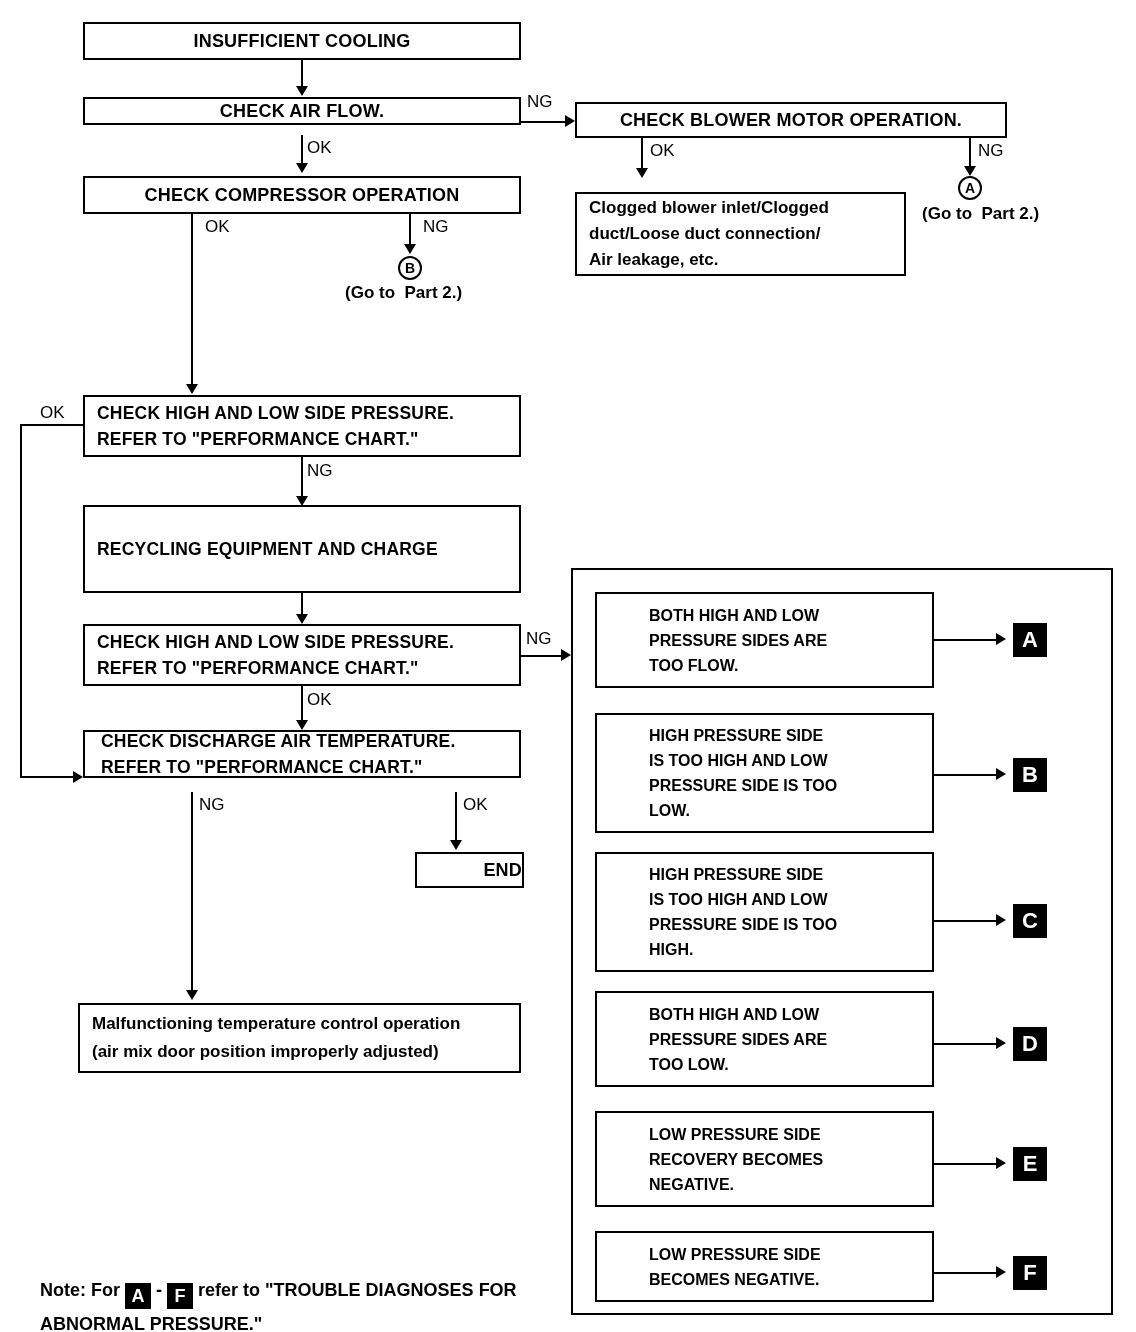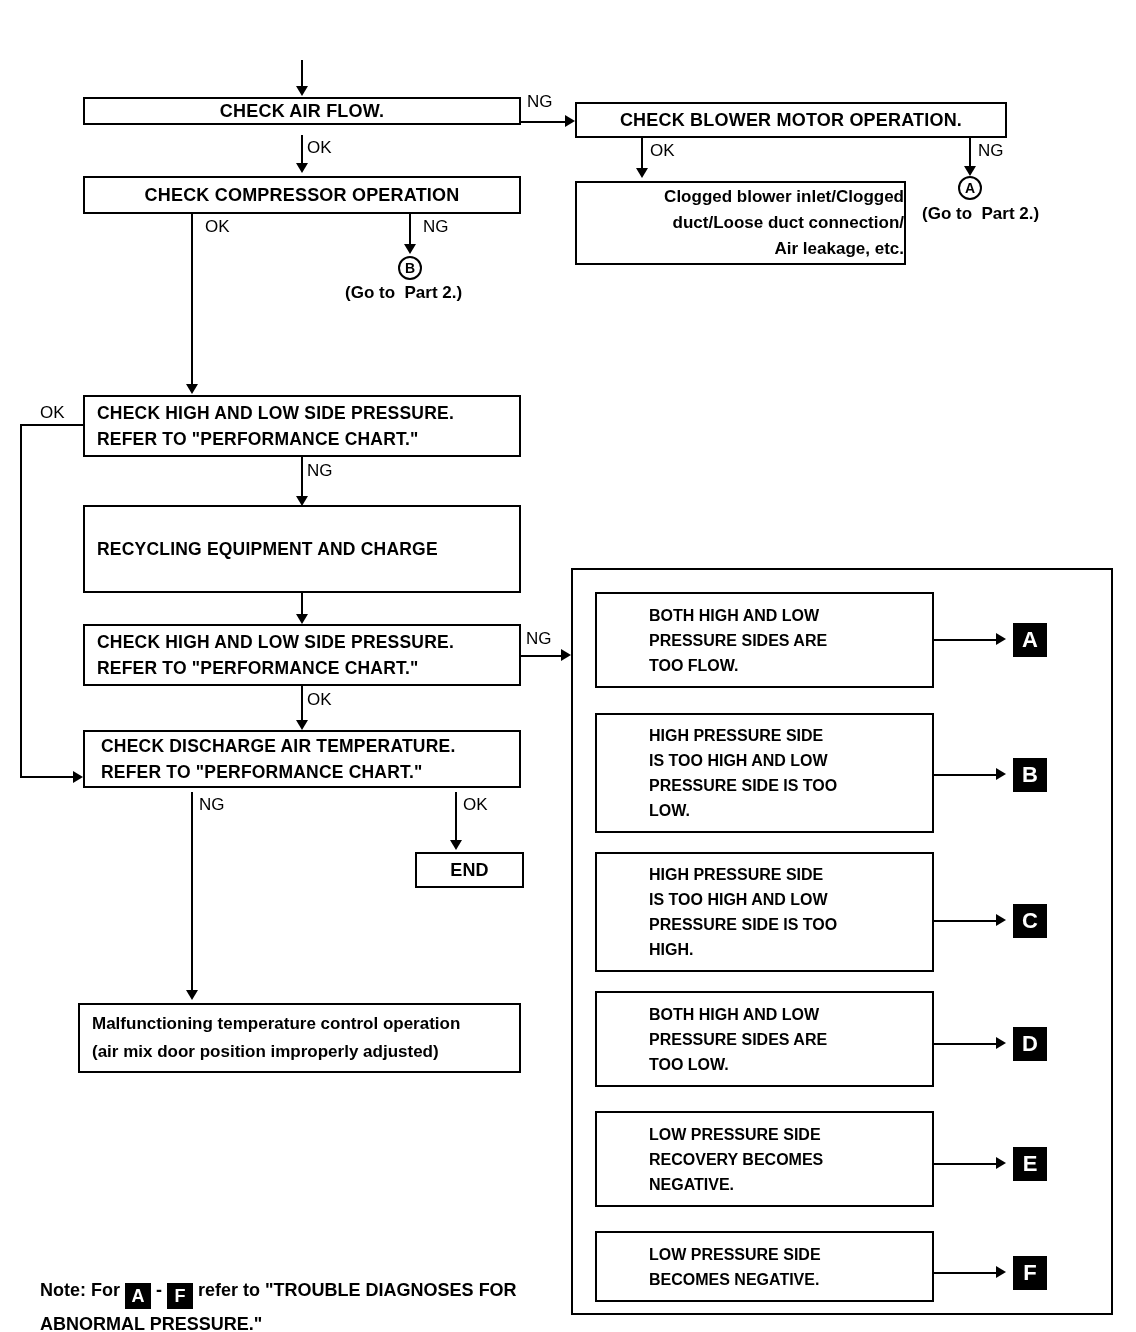--- a/index.html
+++ b/index.html
@@ -50,20 +50,23 @@
         display:flex;flex-direction:column;justify-content:center;padding-left:52px;}
   .nbox .ln{display:block;white-space:pre;font-weight:bold;font-size:16px;line-height:25px;}
 
   #bottom-note{position:absolute;font-weight:bold;font-size:18px;line-height:30px;}
 </style>
 </head>
 <body>
 
 <div id="canvas">
 
+  <div class="box cap center" style="left:83px;top:22px;width:438px;height:38px;font-size:18px;">
+    <span class="ln">INSUFFICIENT COOLING</span>
+  </div>
 
   <div class="vline" style="left:301px;top:60px;height:28px;"></div>
   <div class="arr-d" style="left:296px;top:86px;"></div>
 
   <div class="box cap center" style="left:83px;top:97px;width:438px;height:28px;font-size:18px;">
     <span class="ln">CHECK AIR FLOW.</span>
   </div>
 
   <div class="hline" style="left:521px;top:121px;width:48px;"></div>
   <div class="arr-r" style="left:565px;top:115px;"></div>
@@ -100,21 +103,21 @@
 
   <div class="vline" style="left:969px;top:138px;height:30px;"></div>
   <div class="arr-d" style="left:964px;top:166px;"></div>
   <div class="lbl" style="left:978px;top:142px;">NG</div>
 
   <div class="circ" style="left:958px;top:176px;">
     <span>A</span>
   </div>
   <div class="txt" style="left:922px;top:204px;font-size:17px;font-weight:bold;">(Go to  Part 2.)</div>
 
-  <div class="box padl" style="left:575px;top:181px;width:331px;height:84px;font-size:17px;line-height:26px;font-weight:bold;align-items:flex-end;">
+  <div class="box padl" style="left:575px;top:192px;width:331px;height:84px;font-size:17px;line-height:26px;font-weight:bold;">
     <span class="ln">Clogged blower inlet/Clogged</span>
     <span class="ln">duct/Loose duct connection/</span>
     <span class="ln">Air leakage, etc.</span>
   </div>
 
   <div class="box cap padl" style="left:83px;top:395px;width:438px;height:62px;font-size:17.5px;line-height:26px;">
     <span class="ln">CHECK HIGH AND LOW SIDE PRESSURE.</span>
     <span class="ln">REFER TO "PERFORMANCE CHART."</span>
   </div>
 
@@ -141,34 +144,34 @@
   </div>
 
   <div class="hline" style="left:521px;top:655px;width:46px;"></div>
   <div class="arr-r" style="left:561px;top:649px;"></div>
   <div class="lbl" style="left:526px;top:630px;">NG</div>
 
   <div class="vline" style="left:301px;top:686px;height:36px;"></div>
   <div class="arr-d" style="left:296px;top:720px;"></div>
   <div class="lbl" style="left:307px;top:691px;">OK</div>
 
-  <div class="box cap padl" style="left:83px;top:730px;width:438px;height:58px;font-size:17.5px;line-height:26px;padding-left:16px;">
+  <div class="box cap padl" style="left:83px;top:730px;width:438px;height:48px;font-size:17.5px;line-height:26px;padding-left:16px;">
     <span class="ln">CHECK DISCHARGE AIR TEMPERATURE.</span>
     <span class="ln">REFER TO "PERFORMANCE CHART."</span>
   </div>
 
   <div class="vline" style="left:191px;top:792px;height:200px;"></div>
   <div class="arr-d" style="left:186px;top:990px;"></div>
   <div class="lbl" style="left:199px;top:796px;">NG</div>
 
   <div class="vline" style="left:455px;top:792px;height:50px;"></div>
   <div class="arr-d" style="left:450px;top:840px;"></div>
   <div class="lbl" style="left:463px;top:796px;">OK</div>
 
-  <div class="box cap center" style="left:415px;top:852px;width:109px;height:36px;font-size:18px;">
+  <div class="box cap center" style="left:415px;top:852px;width:109px;height:36px;font-size:18px;align-items:flex-end;">
     <span class="ln">END</span>
   </div>
 
   <div class="box padl" style="left:78px;top:1003px;width:443px;height:70px;font-size:17px;line-height:28px;font-weight:bold;">
     <span class="ln">Malfunctioning temperature control operation</span>
     <span class="ln">(air mix door position improperly adjusted)</span>
   </div>
 
   <div class="note-title" style="left:1025px;top:546px;">Note</div>
   <div id="note-panel" style="left:571px;top:568px;width:542px;height:747px;"></div>

